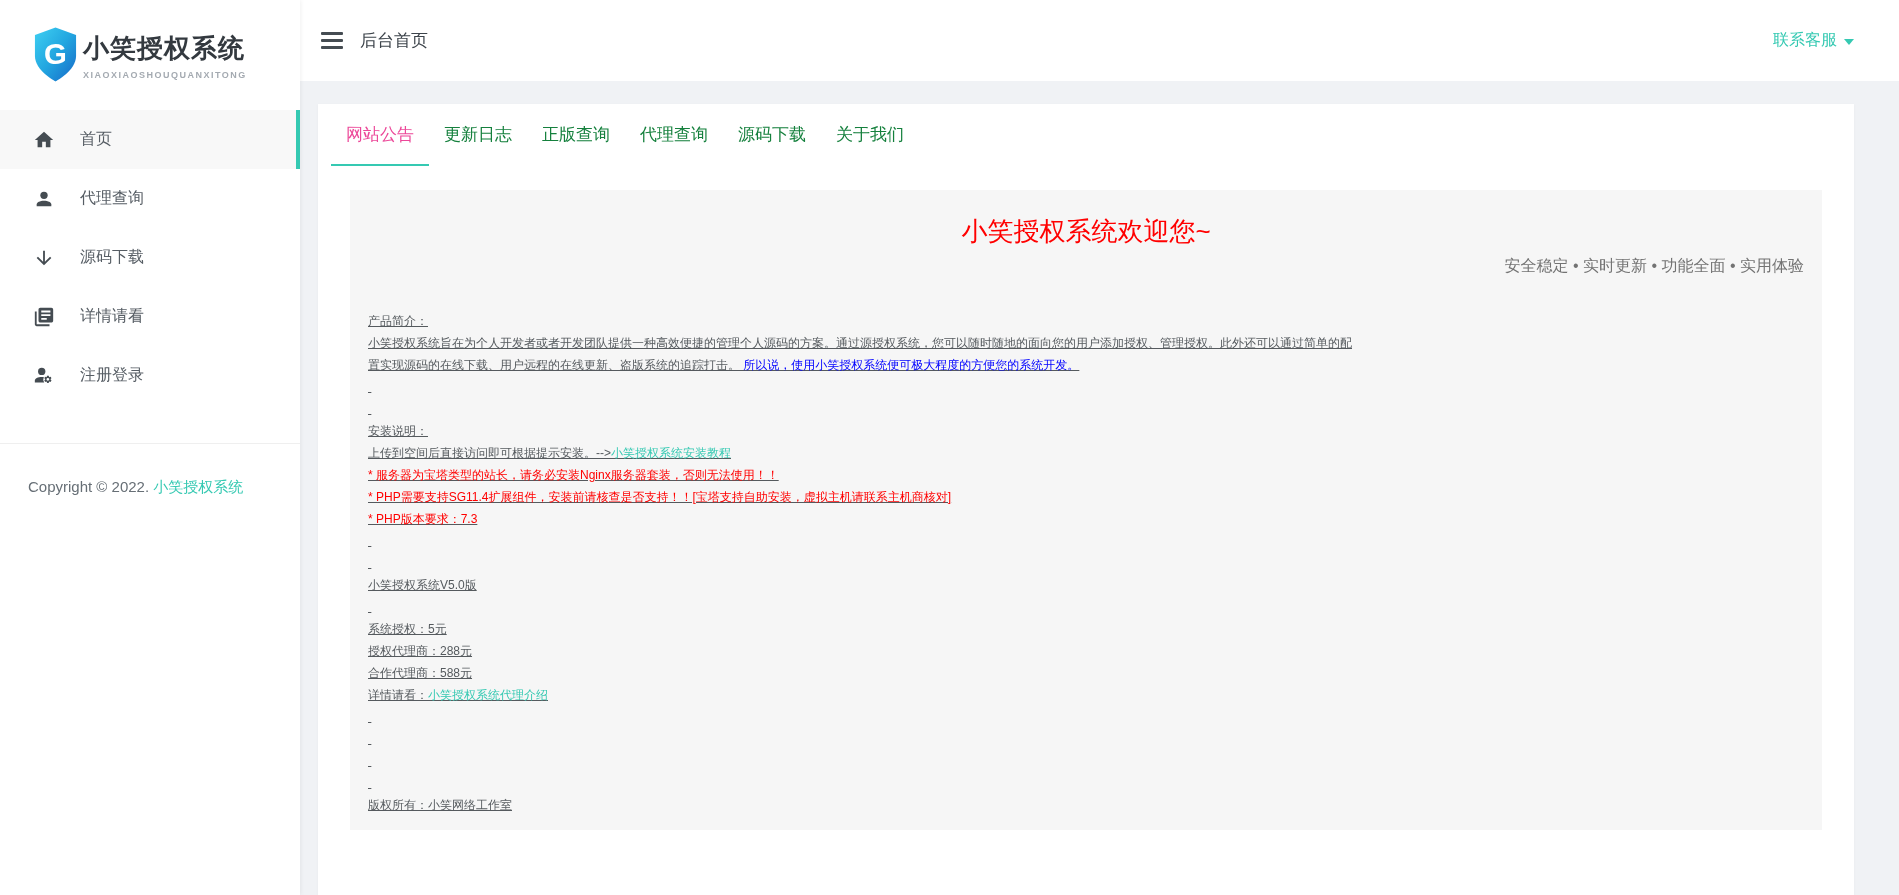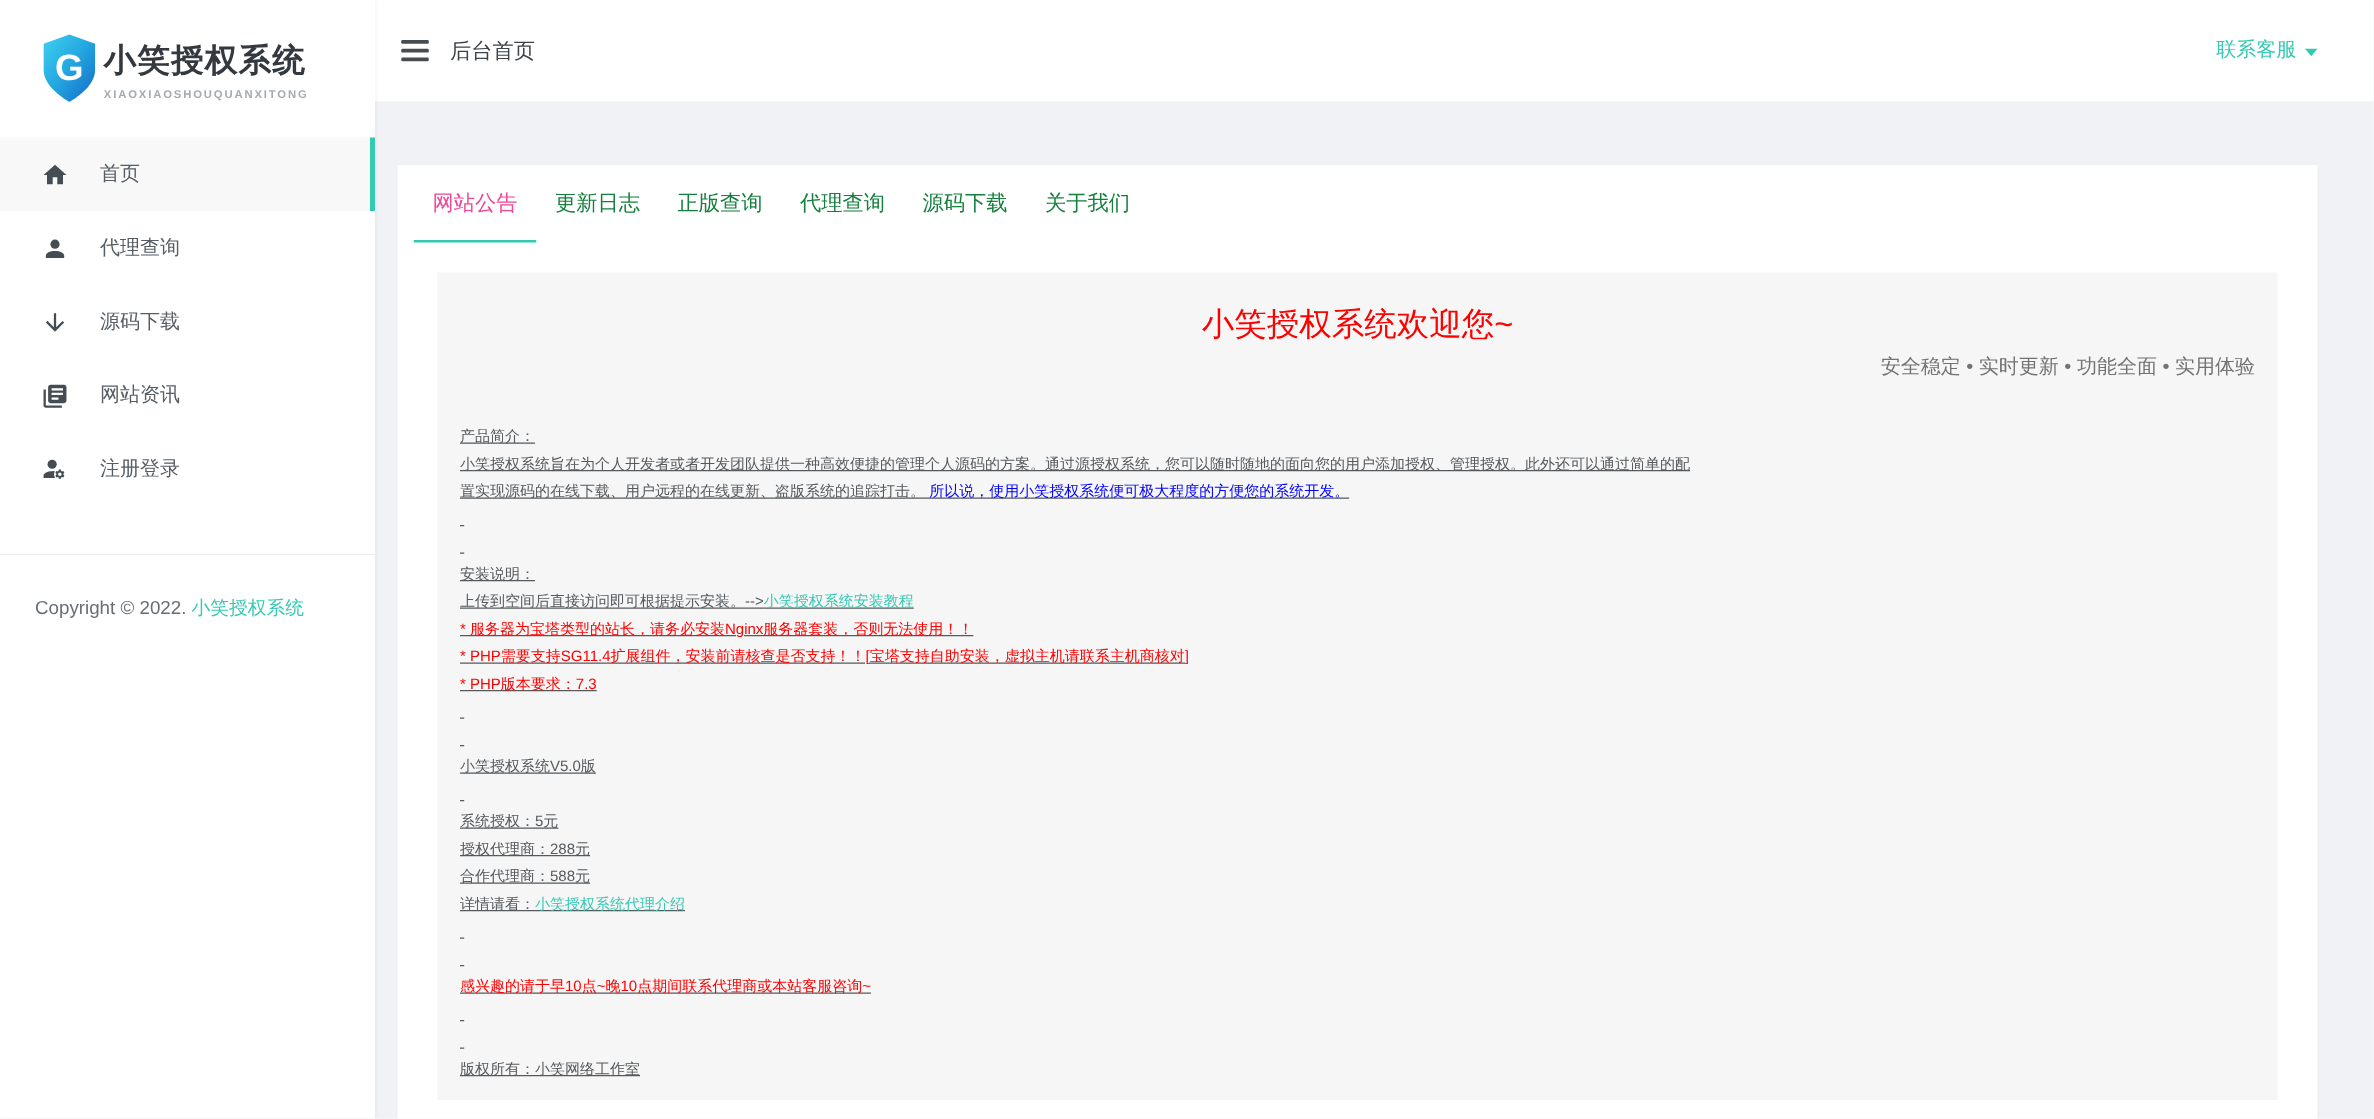--- a/index.html
+++ b/index.html
@@ -30,21 +30,21 @@
   .menu-item.active::after {
     content:""; position:absolute; right:0; top:0; width:4px; height:100%; background:var(--accent);
   }
   .sidebar-divider { border:none; border-top:1px solid #efefef; margin-top:38px; }
   .copyright {
     margin-top:30px; padding:0 28px; font-size:15px; line-height:26px; color:#676f76;
   }
   .copyright a { color:var(--accent); text-decoration:none; cursor:pointer; }
 
   
-  .main { margin-left:300px; height:100%; display:flex; flex-direction:column;gap:28px; }
+  .main { margin-left:300px; height:100%; display:flex; flex-direction:column; }
   .topbar {
     height:81px; background:#fff; display:flex; align-items:center;
     padding:0 45px 0 21px; flex:none;
   }
   .hamburger { width:22px; display:flex; flex-direction:column; gap:4px; cursor:pointer; }
   .hamburger span { display:block; height:3px; background:#454c52; border-radius:1px; }
   .topbar-title { margin-left:17px; font-size:17px; color:#3c434a; }
   .contact {
     margin-left:auto; display:flex; align-items:center; gap:7px;
     color:var(--accent); font-size:16px; cursor:pointer;
@@ -114,21 +114,21 @@
     <div class="menu-item">
       <svg class="mi-icon" viewBox="0 0 24 24" fill="currentColor">
         <path d="M20 12l-1.41-1.41L13 16.17V4h-2v12.17l-5.58-5.59L4 12l8 8 8-8z"></path>
       </svg>
       <span>源码下载</span>
     </div>
     <div class="menu-item">
       <svg class="mi-icon" viewBox="0 0 24 24" fill="currentColor">
         <path d="M4 6H2v14c0 1.1.9 2 2 2h14v-2H4V6zm16-4H8c-1.1 0-2 .9-2 2v12c0 1.1.9 2 2 2h12c1.1 0 2-.9 2-2V4c0-1.1-.9-2-2-2zm-1 9H9V9h10v2zm-4 4H9v-2h6v2zm4-8H9V5h10v2z"></path>
       </svg>
-      <span>网站资讯</span>
+      <span>详情请看</span>
     </div>
     <div class="menu-item">
       <svg class="mi-icon" viewBox="0 0 24 24" fill="currentColor">
         <circle cx="9.5" cy="7" r="4"></circle>
         <path d="M9.5 13c-4.1 0-7.5 1.7-7.5 3.8V19h10.2a6.3 6.3 0 0 1-.4-6c-.7-.1-1.5 0-2.3 0z"></path>
         <g transform="translate(11.2 10.6) scale(0.42)">
           <path d="M19.14 12.94c.04-.3.06-.61.06-.94 0-.32-.02-.64-.07-.94l2.03-1.58c.18-.14.23-.41.12-.61l-1.92-3.32c-.12-.22-.37-.29-.59-.22l-2.39.96c-.5-.38-1.03-.7-1.62-.94L14.4 2.81c-.04-.24-.24-.41-.48-.41h-3.84c-.24 0-.43.17-.47.41l-.36 2.54c-.59.24-1.13.57-1.62.94l-2.39-.96c-.22-.08-.47 0-.59.22L2.74 8.87c-.12.21-.08.47.12.61l2.03 1.58c-.05.3-.09.63-.09.94s.02.64.07.94l-2.03 1.58c-.18.14-.23.41-.12.61l1.92 3.32c.12.22.37.29.59.22l2.39-.96c.5.38 1.03.7 1.62.94l.36 2.54c.05.24.24.41.48.41h3.84c.24 0 .44-.17.47-.41l.36-2.54c.59-.24 1.13-.56 1.62-.94l2.39.96c.22.08.47 0 .59-.22l1.92-3.32c.12-.22.07-.47-.12-.61l-2.01-1.58zM12 15.6c-1.98 0-3.6-1.62-3.6-3.6s1.62-3.6 3.6-3.6 3.6 1.62 3.6 3.6-1.62 3.6-3.6 3.6z"></path>
         </g>
       </svg>
       <span>注册登录</span>
@@ -186,21 +186,20 @@
             <div class="notice-line">&nbsp;</div>
             <div class="notice-line">&nbsp;</div>
             <div class="notice-line"><span class="seg-default">小笑授权系统V5.0版</span></div>
             <div class="notice-line">&nbsp;</div>
             <div class="notice-line"><span class="seg-default">系统授权：5元</span></div>
             <div class="notice-line"><span class="seg-default">授权代理商：288元</span></div>
             <div class="notice-line"><span class="seg-default">合作代理商：588元</span></div>
             <div class="notice-line"><span class="seg-default">详情请看：</span><a class="seg-link">小笑授权系统代理介绍</a></div>
             <div class="notice-line">&nbsp;</div>
             <div class="notice-line">&nbsp;</div>
-            <div class="notice-line"><span class="seg-red">感兴趣的请于早10点~晚10点期间联系代理商或本站客服咨询~</span></div>
             <div class="notice-line">&nbsp;</div>
             <div class="notice-line">&nbsp;</div>
             <div class="notice-line"><span class="seg-default">版权所有：小笑网络工作室</span></div>
           </div>
       </div>
 
     </div>
   </div>
 </div>
 

